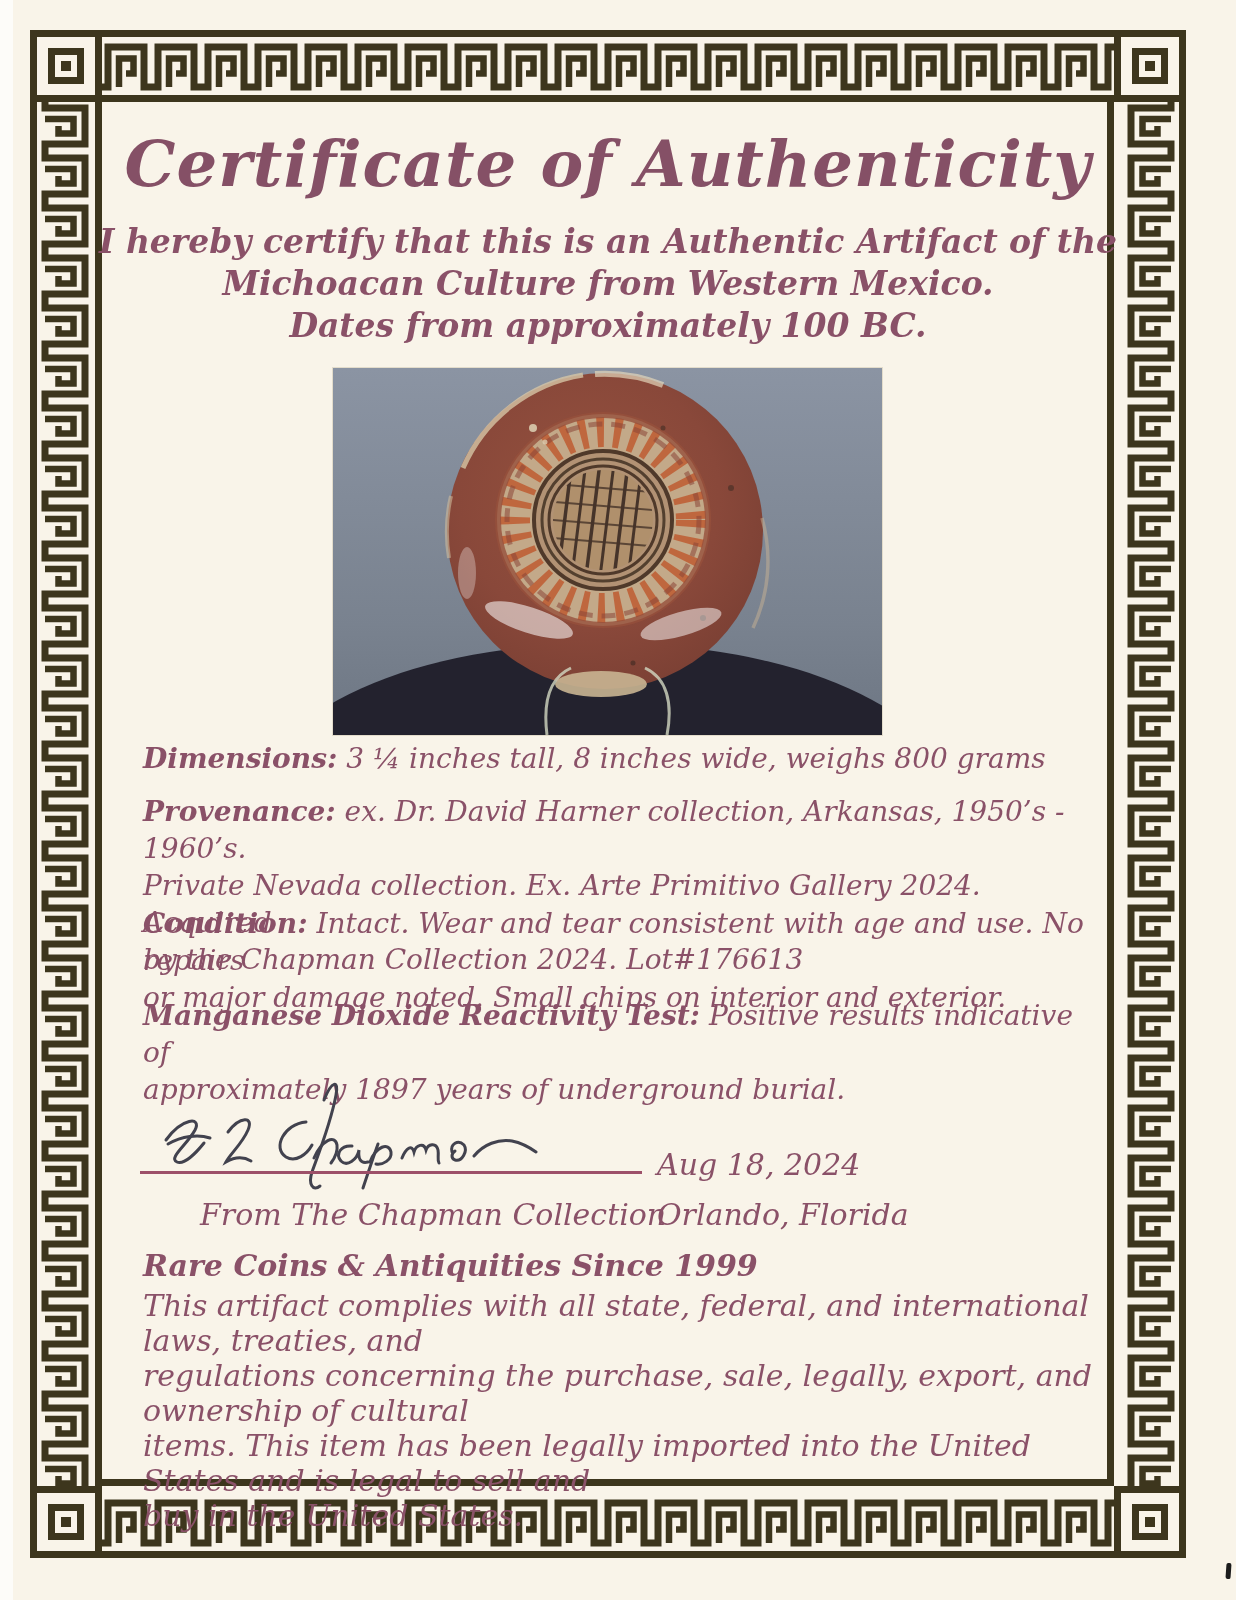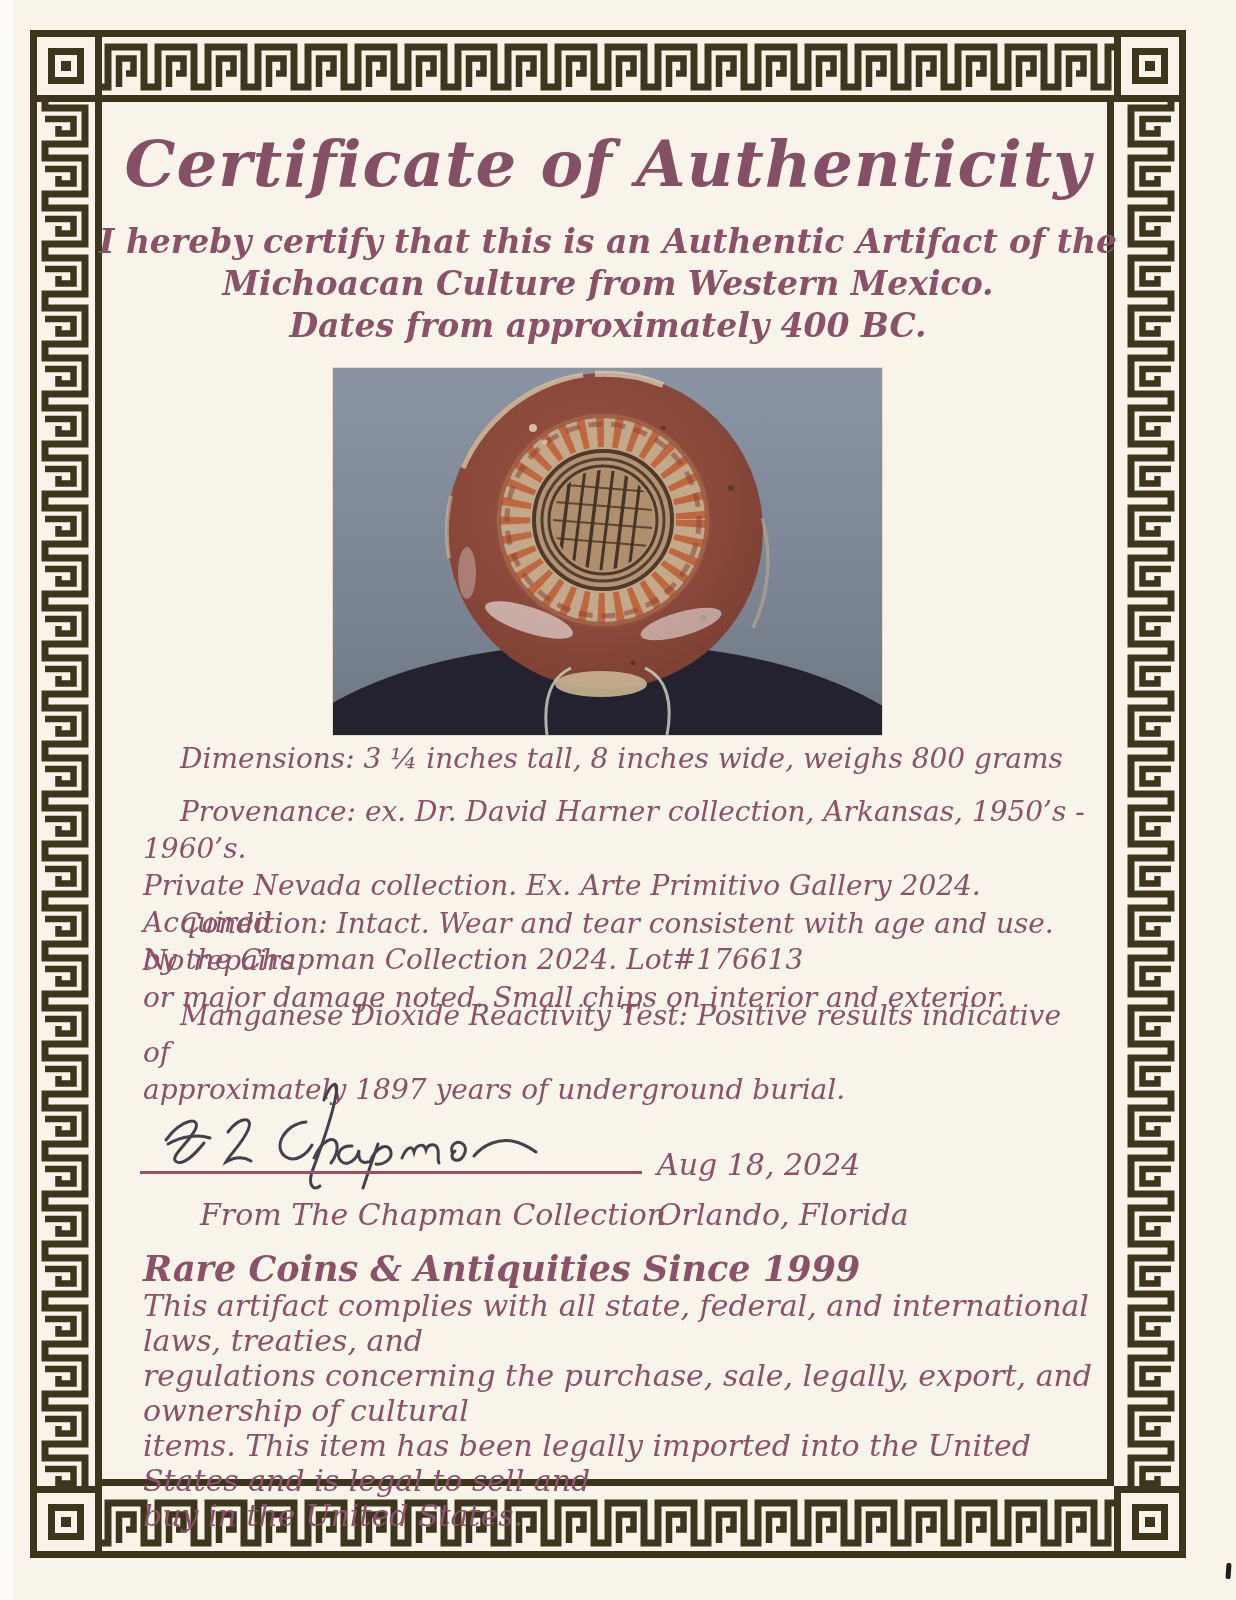--- a/index.html
+++ b/index.html
@@ -17,25 +17,25 @@
     position:absolute;left:0;top:126px;width:1216px;
     text-align:center;font-size:64px;font-weight:bold;
     color:#855066;letter-spacing:1px;
   }
   .intro{position:absolute;left:0;width:1216px;text-align:center;
     font-size:33px;font-weight:bold;color:#8a5168;}
   .photo{position:absolute;left:333px;top:368px;width:549px;height:367px;
     outline:1px solid #e3dccb;}
   .section{position:absolute;left:143px;width:952px;
     font-size:28px;line-height:37px;color:#8a5168;}
-  .lbl{font-weight:normal;margin-right:0.32em;margin-left:37px;}
+  .lbl{font-weight:bold;margin-right:0.32em;}
   .sigline{position:absolute;left:140px;top:1171px;width:502px;height:3px;background:#9d5069;}
   .sig-svg{position:absolute;left:148px;top:1078px;}
   .sigrow{position:absolute;font-size:30px;font-weight:normal;color:#8a5168;white-space:nowrap;}
-  .tagline{position:absolute;left:143px;top:1248px;font-size:35px;font-weight:bold;color:#8a5168;}
+  .tagline{position:absolute;left:143px;top:1248px;font-size:30px;font-weight:bold;color:#8a5168;}
   .legal{position:absolute;left:143px;top:1288px;width:980px;
     font-size:30px;line-height:35px;color:#8a5168;}
   .corner-mark{position:absolute;left:1226px;top:1563px;width:5px;height:16px;
     background:#1c1c1c;border-radius:2px;transform:rotate(4deg);}
 </style>
 </head>
 <body>
 
 <div class="page">
 
@@ -87,21 +87,21 @@
     <g>
       <rect x="1117.5" y="1489.5" width="65" height="65" fill="none" stroke="#3d361d" stroke-width="7"></rect>
       <rect x="1135.5" y="1507.5" width="29" height="29" fill="none" stroke="#3d361d" stroke-width="7"></rect>
       <rect x="1145" y="1517" width="10" height="10" fill="#3d361d"></rect>
     </g>
   </svg>
 
   <div class="title">Certificate of Authenticity</div>
   <div class="intro" style="top:222px">I hereby certify that this is an Authentic Artifact of the</div>
   <div class="intro" style="top:264px">Michoacan Culture from Western Mexico.</div>
-  <div class="intro" style="top:306px">Dates from approximately 400 BC.</div>
+  <div class="intro" style="top:306px">Dates from approximately 100 BC.</div>
 
   <div class="photo">
     <svg width="549" height="367" viewBox="0 0 549 367">
       <defs>
         <linearGradient id="bgG" x1="0" y1="0" x2="0" y2="1">
           <stop offset="0" stop-color="#8b94a3"></stop>
           <stop offset="0.7" stop-color="#79828f"></stop>
           <stop offset="1" stop-color="#6d7683"></stop>
         </linearGradient>
         <radialGradient id="bowlG" cx="0.45" cy="0.4" r="0.75">

